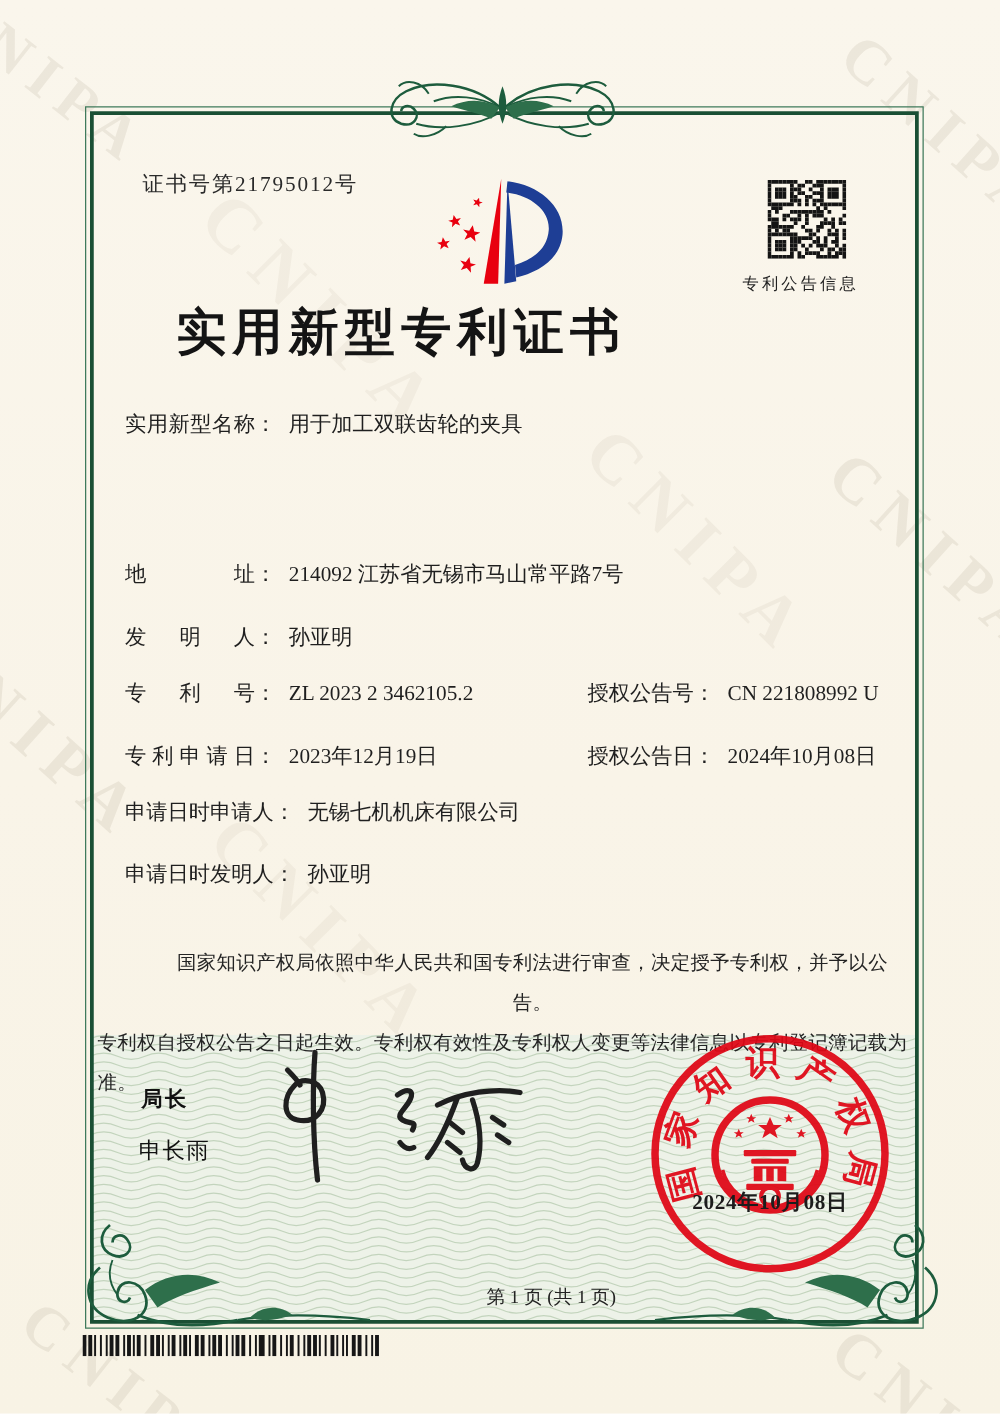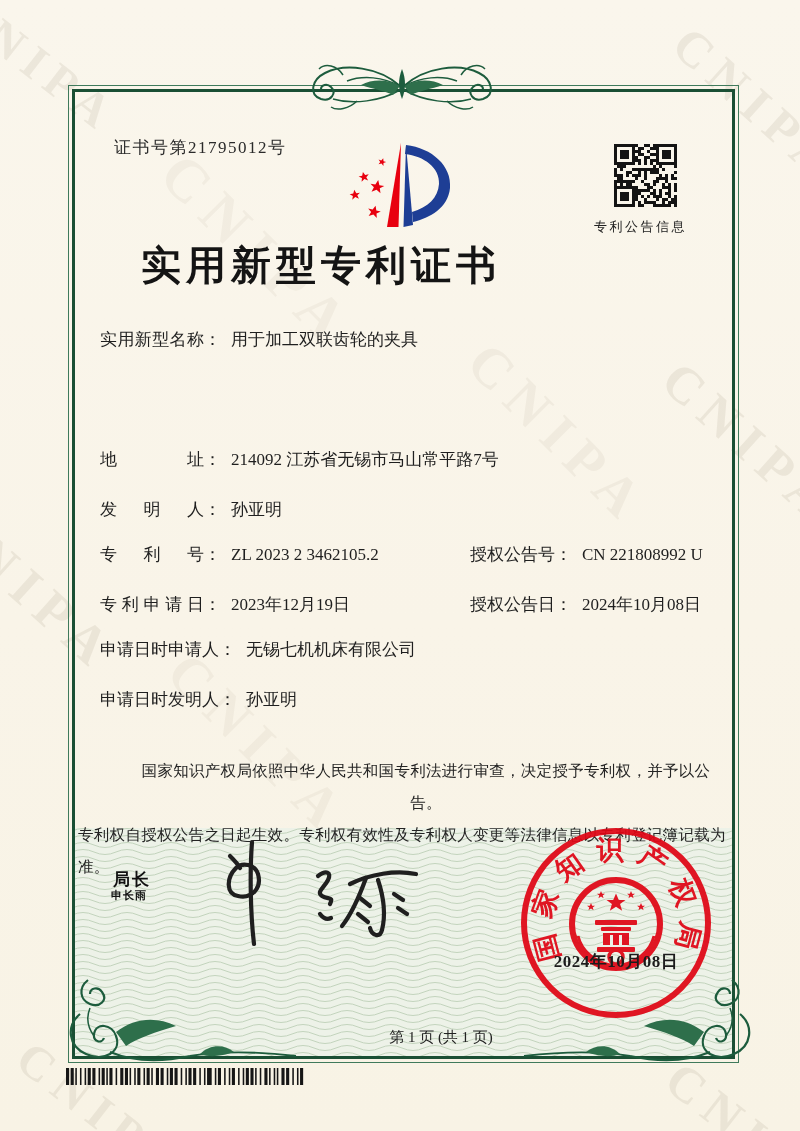--- a/index.html
+++ b/index.html
@@ -33,22 +33,22 @@
   .row{position:absolute;left:100px;font-size:17px;white-space:nowrap;}
   .lbl{display:inline-block;width:104px;text-align:justify;text-align-last:justify;vertical-align:bottom;}
   .lbl.wide{width:auto;text-align-last:auto;}
   .val{margin-left:10px;}
   .col2{position:absolute;left:370px;top:0;white-space:nowrap;}
   .statement{position:absolute;left:78px;top:755px;width:648px;font-size:15.5px;
              line-height:32px;letter-spacing:.3px;color:#242424;}
   .statement .l1{padding-left:48px;text-align:center;}
   .sig-title{position:absolute;left:113px;top:868px;z-index:6;font-family:"Liberation Sans","DejaVu Sans",sans-serif;
              font-weight:bold;font-size:17px;letter-spacing:2px;color:#111;}
-  .sig-name{position:absolute;left:111px;top:888px;z-index:6;font-family:"Liberation Sans","DejaVu Sans",sans-serif;
-            font-weight:bold;font-size:11px;letter-spacing:1px;color:#111;}
+  .sig-name{position:absolute;left:111px;top:908px;z-index:6;font-family:"Liberation Sans","DejaVu Sans",sans-serif;
+            font-weight:normal;font-size:18px;letter-spacing:1px;color:#111;}
   .sig-script{position:absolute;left:200px;top:838px;z-index:6;}
   .seal{position:absolute;left:517px;top:824px;width:198px;height:198px;z-index:7;opacity:.93;}
   .seal-date{position:absolute;left:517px;top:950px;width:198px;z-index:8;text-align:center;
              font-size:17px;font-weight:bold;color:#1c1c1c;letter-spacing:.5px;}
   .footer{position:absolute;left:0;top:1028px;width:800px;z-index:6;text-align:center;font-size:15px;color:#222;margin-left:41px;}
   .barcode{position:absolute;left:66px;top:1068px;z-index:6;}
 </style>
 </head>
 <body>
 

